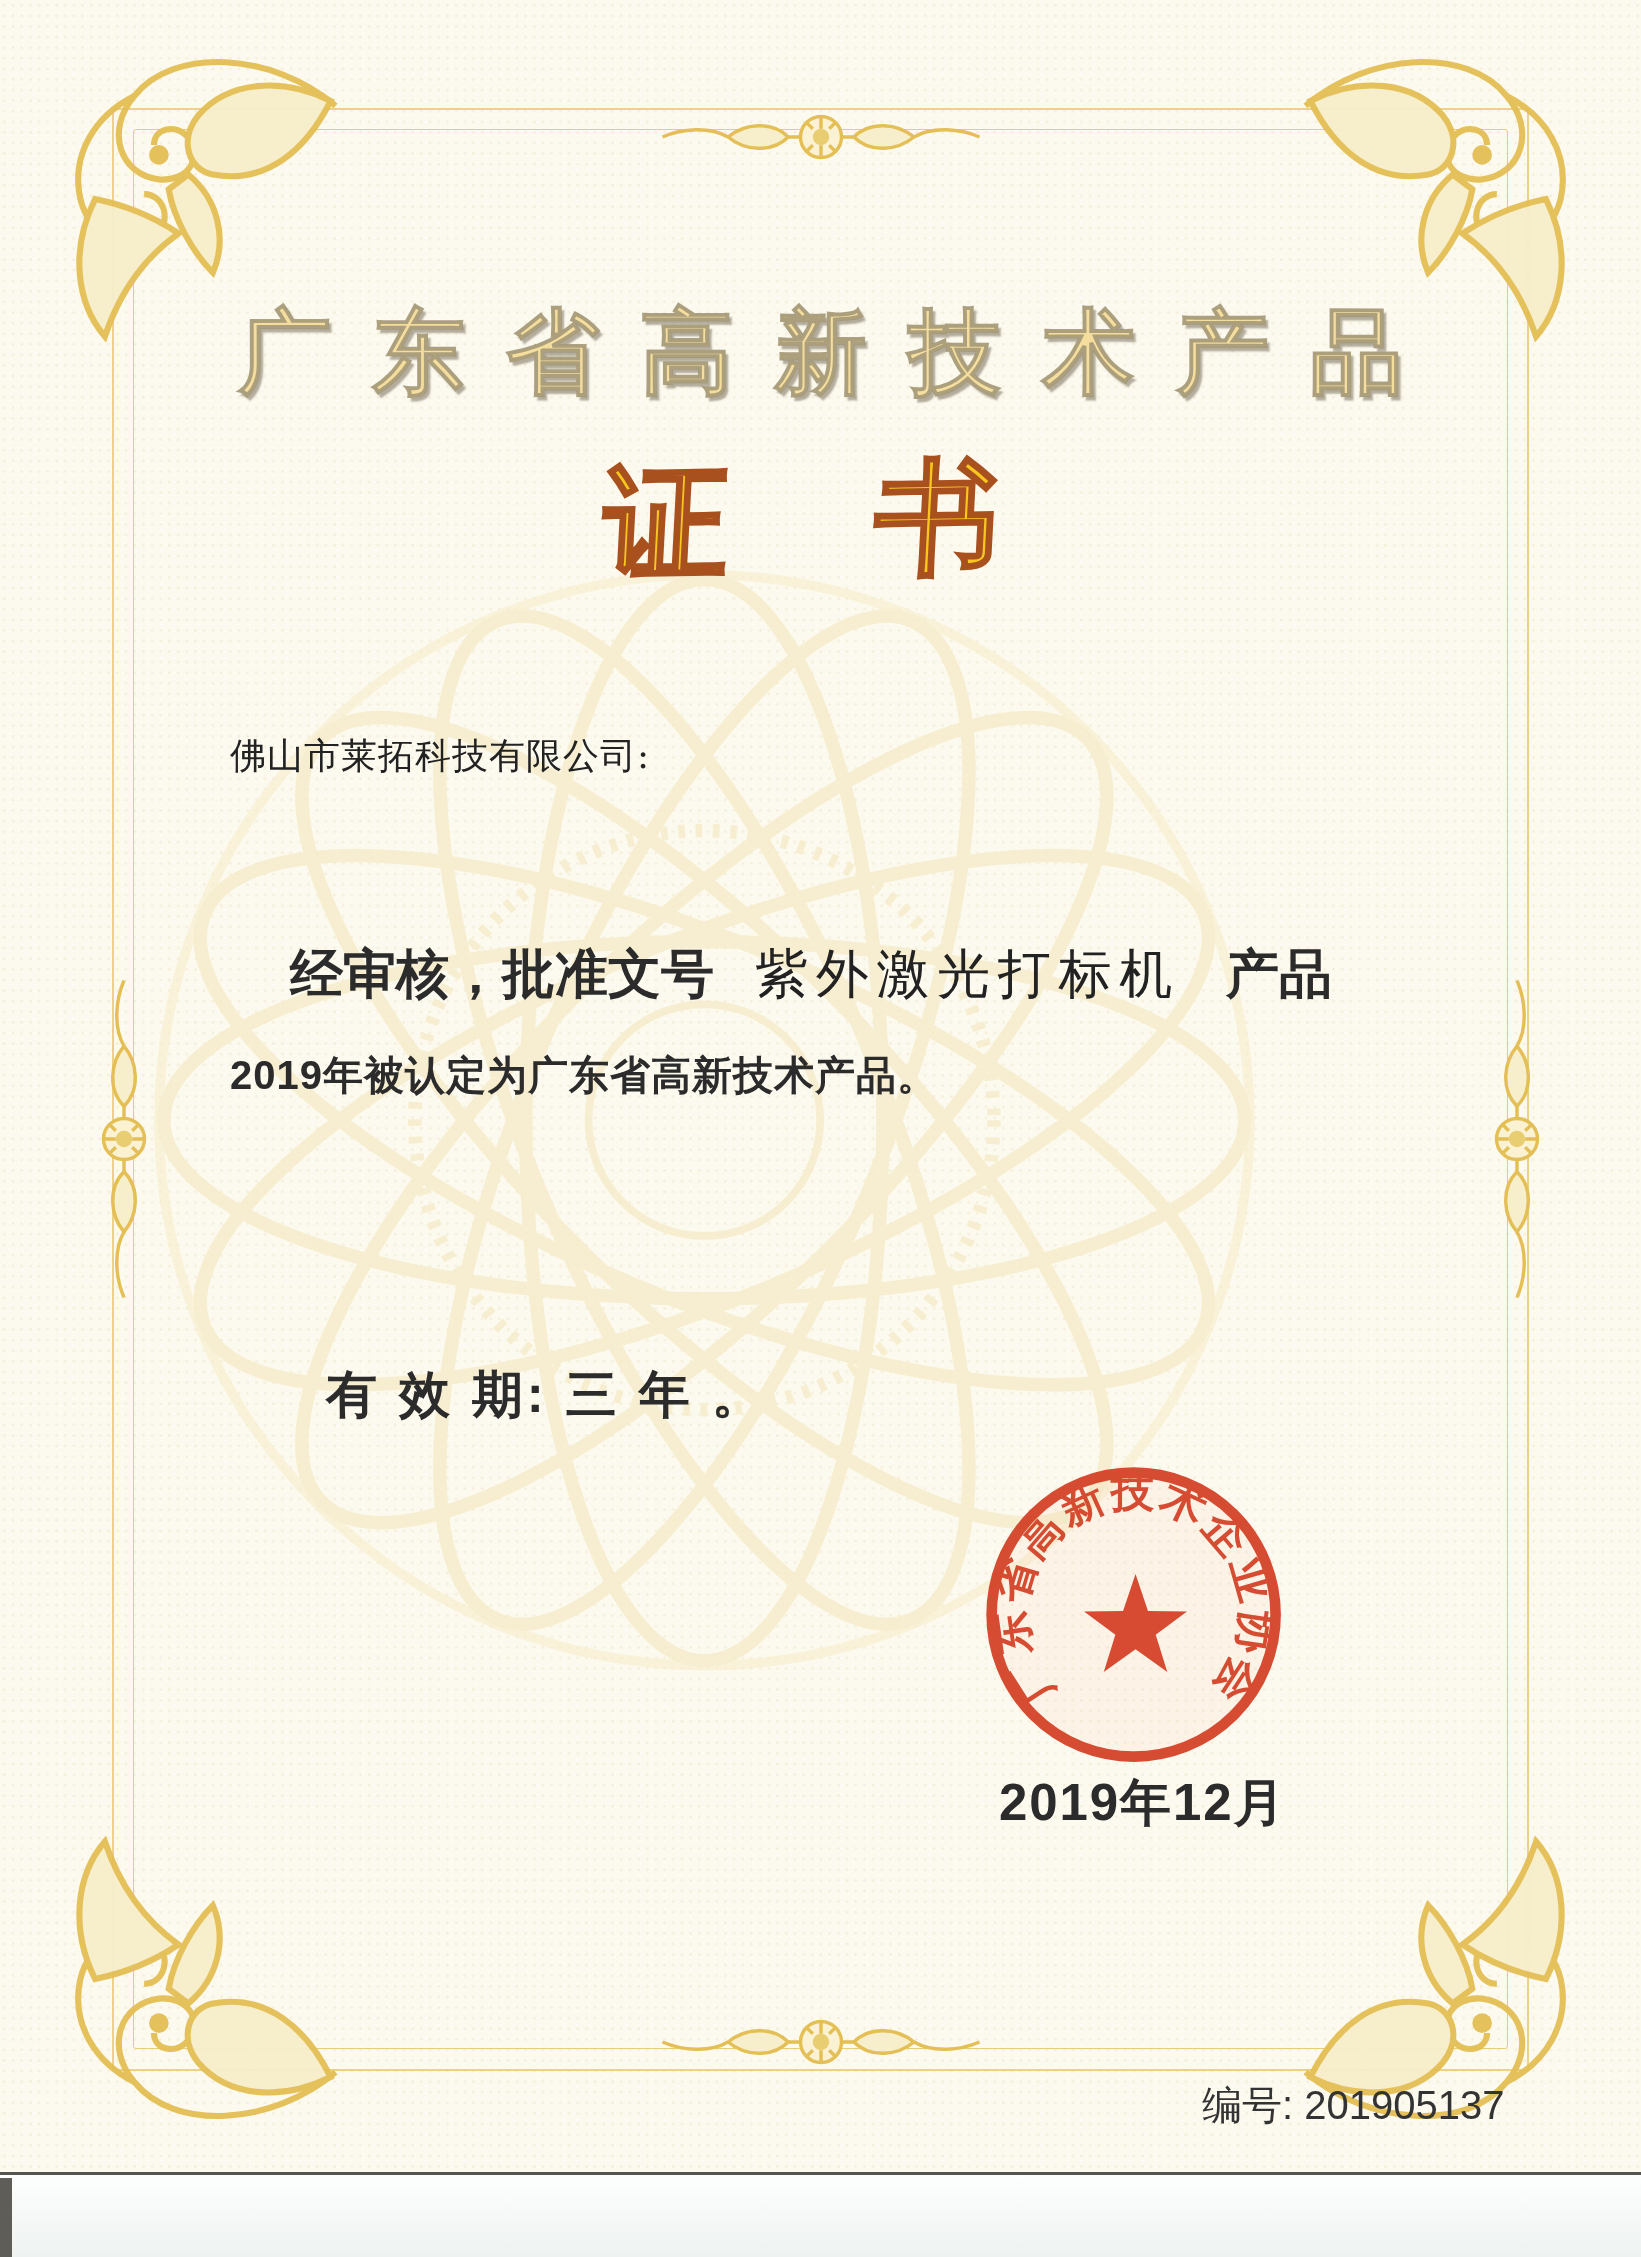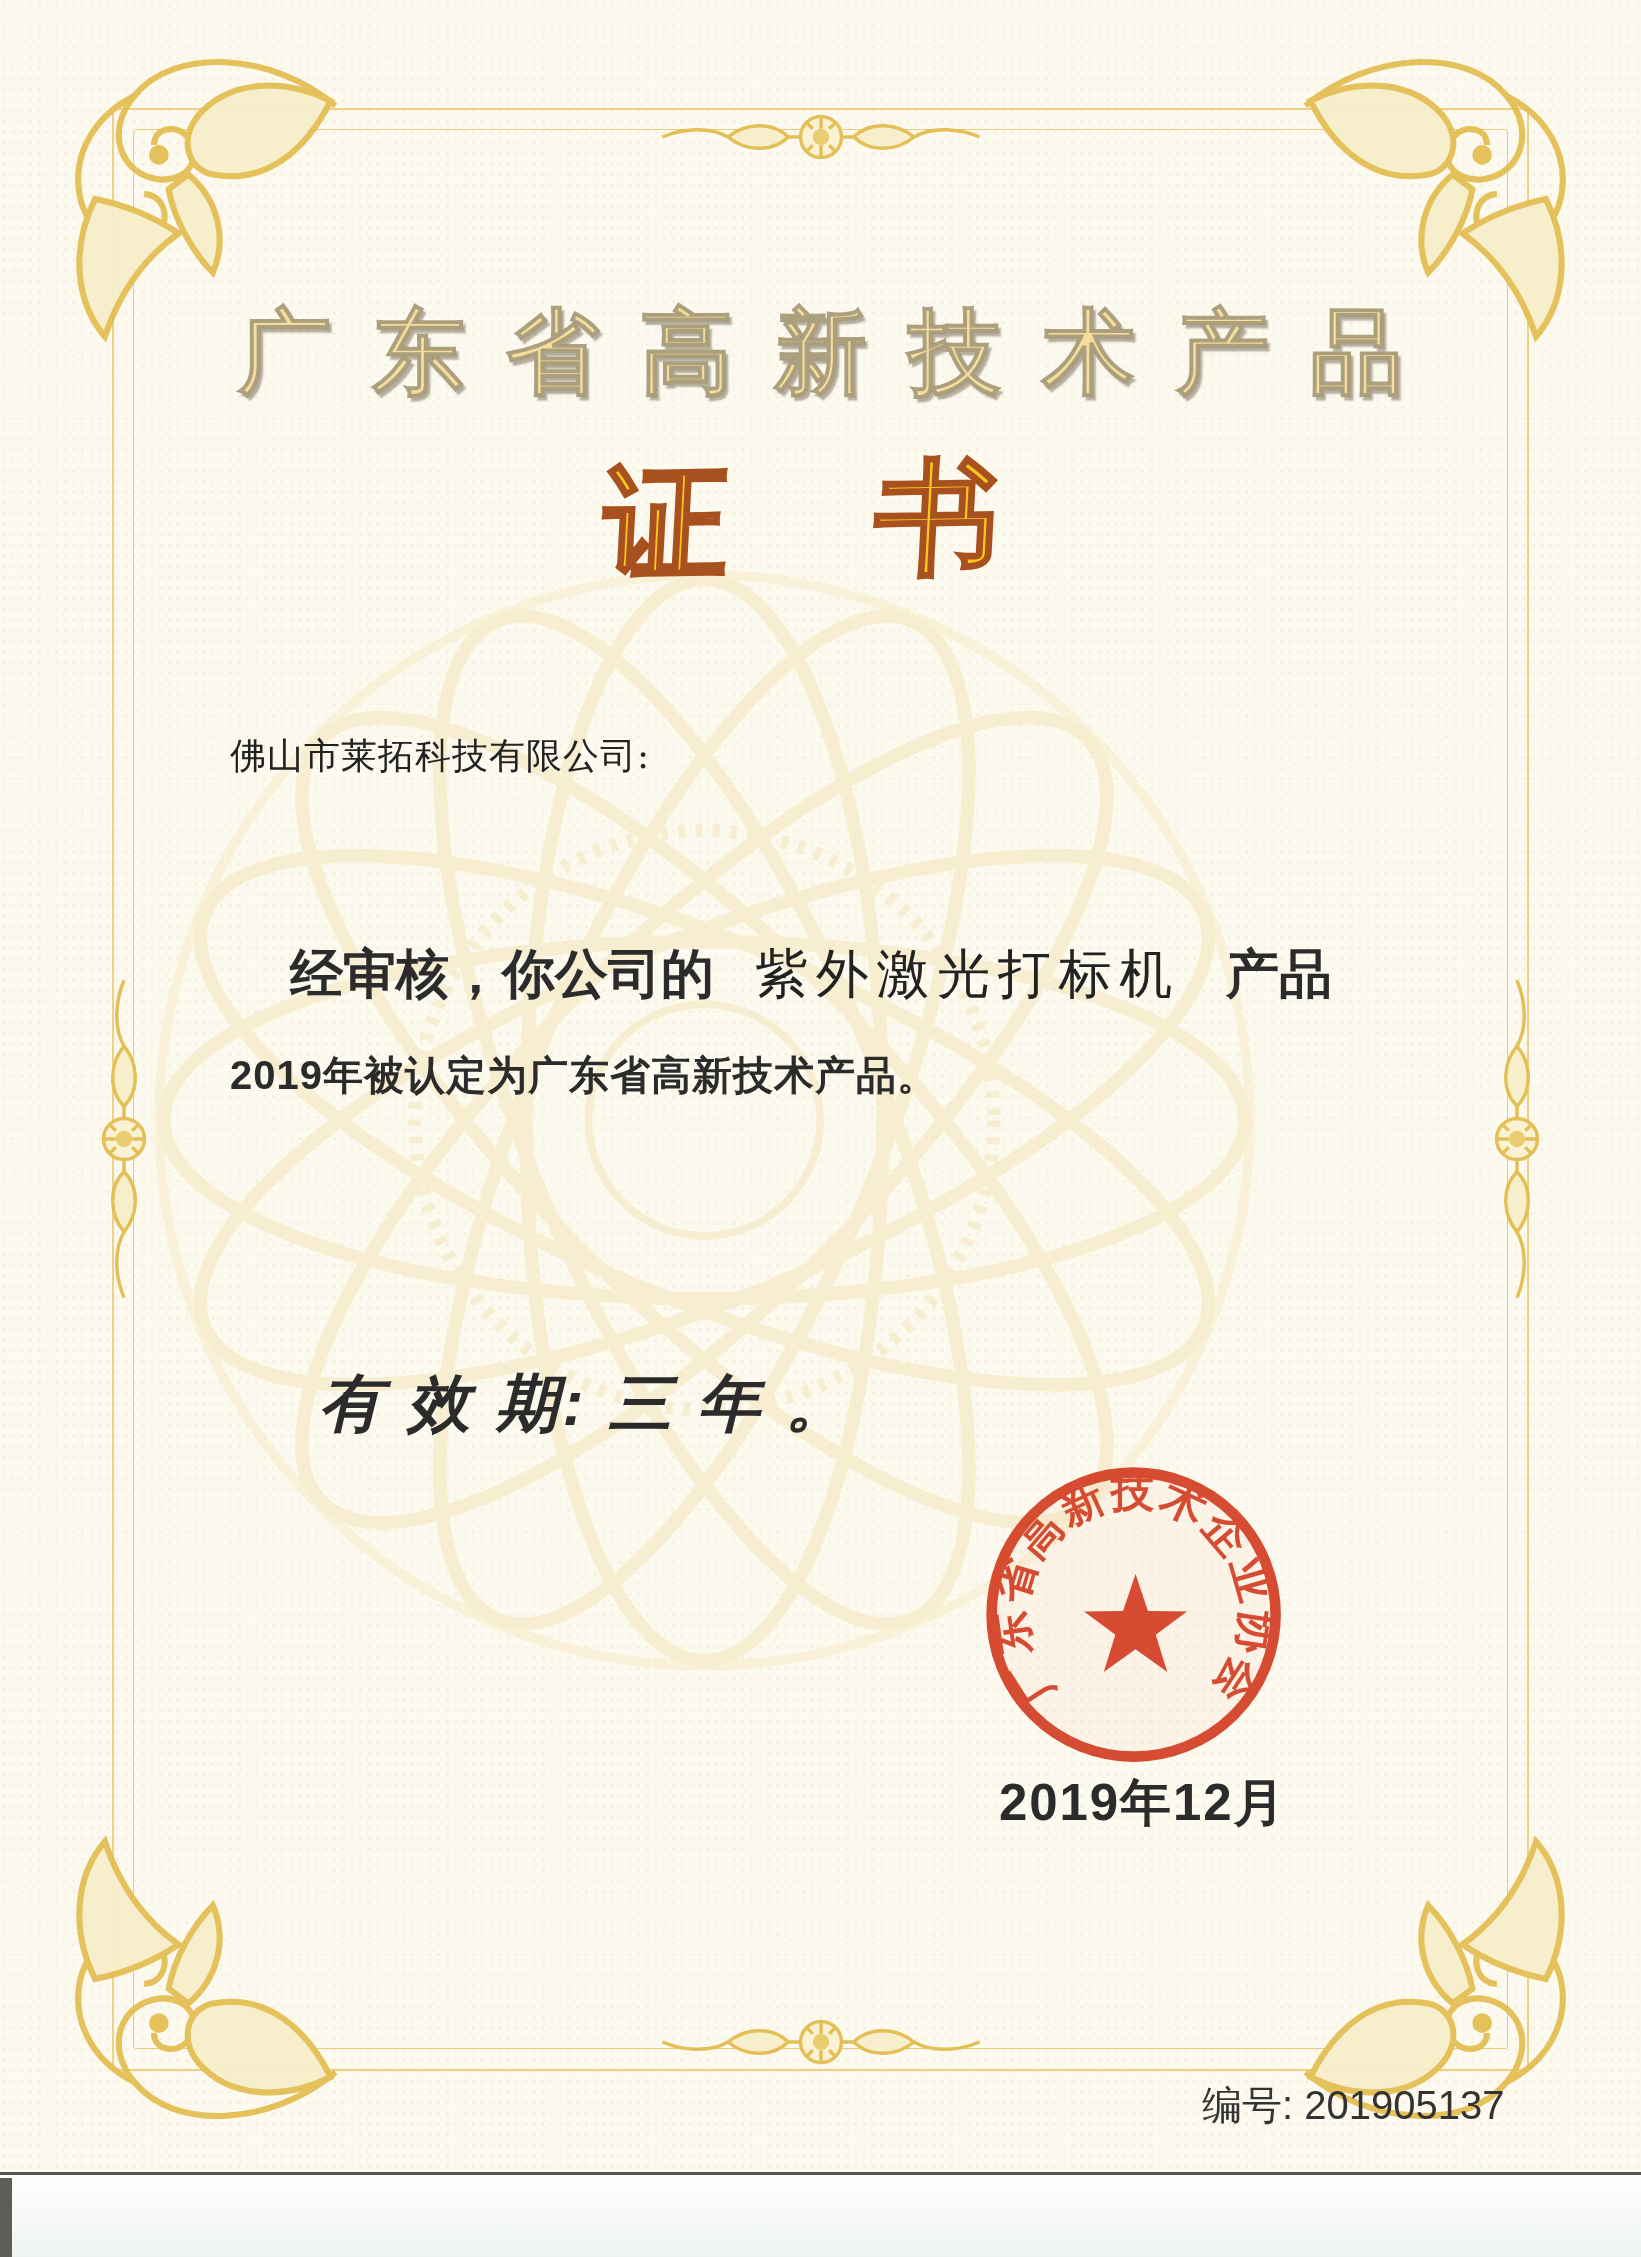--- a/index.html
+++ b/index.html
@@ -54,21 +54,21 @@
     white-space:nowrap;color:#f7c71e;
     -webkit-text-stroke:2.9px #a8511f;
     transform:skewX(-4deg) rotate(-1deg);
   }
 
   #company{position:absolute;left:230px;top:732px;font-size:36px;letter-spacing:1px;}
   #body-line1{position:absolute;left:290px;top:939px;font-size:53px;white-space:nowrap;}
   #body-line1 .product{font-family:"DejaVu Serif",serif;font-weight:normal;letter-spacing:7.7px;margin:0 46px 0 41px;color:#222;}
   #body-line2{position:absolute;left:230px;top:1048px;font-size:40px;letter-spacing:1px;white-space:nowrap;}
   #approval{position:absolute;left:295px;top:1255px;font-size:51px;letter-spacing:1px;white-space:nowrap;}
-  #validity{position:absolute;left:319px;top:1361px;font-size:63px;letter-spacing:3.9px;white-space:nowrap;font-style:italic;}
+  #validity{position:absolute;left:326px;top:1361px;font-size:51px;letter-spacing:3.9px;white-space:nowrap;}
   #date{position:absolute;left:999px;top:1769px;font-size:51px;letter-spacing:1.9px;}
   #serial{position:absolute;left:1202px;top:2078px;font-size:40px;font-weight:normal;color:#333;}
 
   
   #seal{position:absolute;left:981px;top:1462px;opacity:.9;}
 
   
   #strip{position:absolute;left:0;bottom:0;width:1641px;height:82px;background:linear-gradient(#fdffff,#eef2f0);border-top:3.9px solid #55544f;}
   #strip-edge{position:absolute;left:0;bottom:0;width:11.6px;height:79px;background:#5e5d58;}
 </style>
@@ -178,21 +178,21 @@
         <path d="M20,52 C12,38 14,18 20,4 M20,188 C12,202 14,222 20,236"></path>
       </g>
     </svg>
 
     <div id="title">广东省高新技术产品</div>
     <div id="subtitle">证 书</div>
 
     <div id="company" class="kai">佛山市莱拓科技有限公司:</div>
 
     <div id="body-line1">
-      <span class="hei">经审核，你公司的</span><span class="product">紫外激光打标机</span><span class="hei">产品</span>
+      <span class="hei">经审核，批准文号</span><span class="product">紫外激光打标机</span><span class="hei">产品</span>
     </div>
     <div id="body-line2" class="hei">2019年被认定为广东省高新技术产品。</div>
 
     <div id="validity" class="hei">有 效 期: 三 年 。</div>
 
     <svg id="seal" width="311" height="311" viewBox="0 0 322 322">
       <defs>
         <path id="sealArc" d="M 158,270 A 112,112 0 1 1 158,46 A 112,112 0 1 1 158,270" fill="none"></path>
       </defs>
       <circle cx="158" cy="158" r="147" fill="rgba(235,90,60,0.05)" stroke="#d23a1e" stroke-width="11"></circle>

